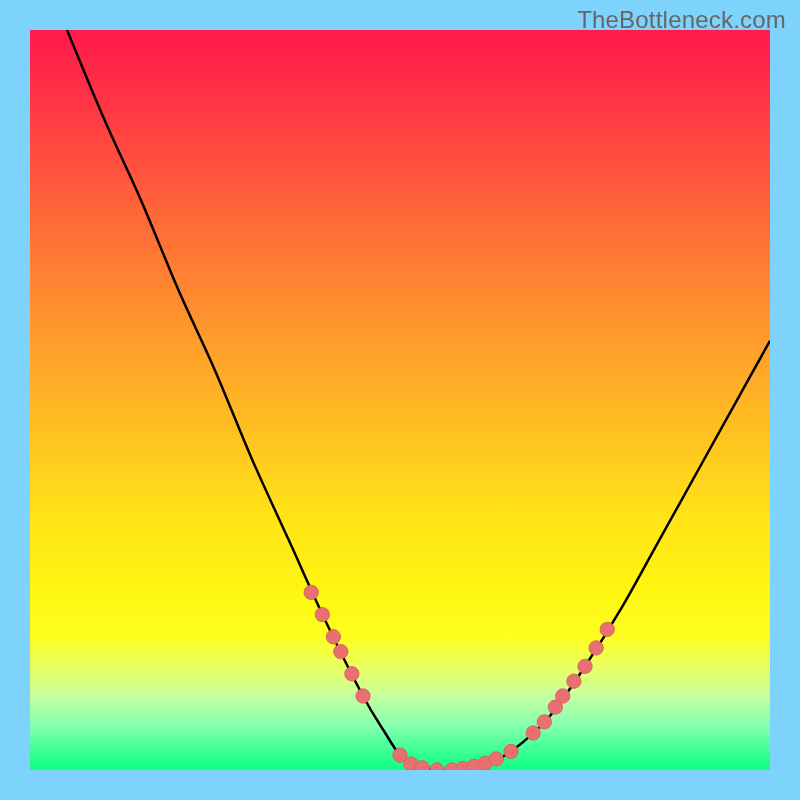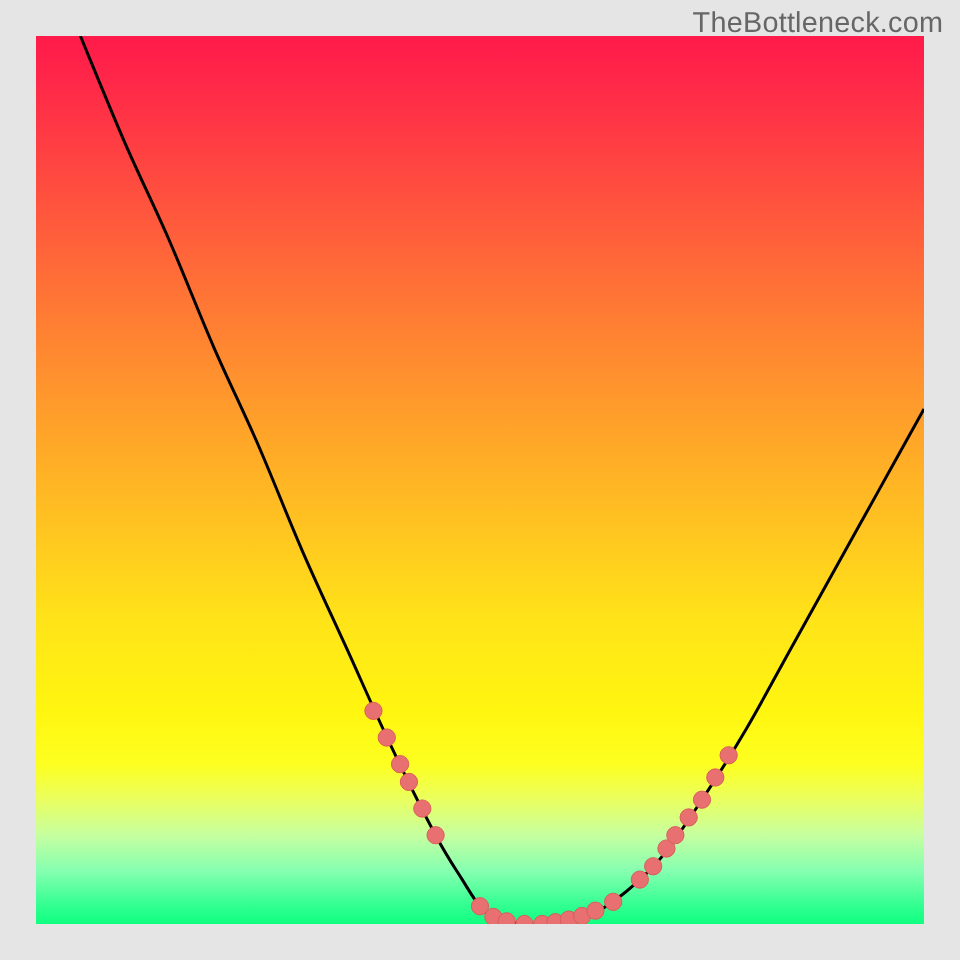--- a/index.html
+++ b/index.html
@@ -10,21 +10,21 @@
     background: #000;
     overflow: hidden;
     font-family: Arial, Helvetica, sans-serif;
   }
   .frame {
     position: absolute;
     left: 0;
     top: 0;
     width: 800px;
     height: 800px;
-    background: #e5e5e5;
+    background: #7dd3fc;
   }
   .plot {
     position: absolute;
     left: 30px;
     top: 30px;
     width: 740px;
     height: 740px;
     background: linear-gradient(to bottom,
       #ff1a4a 0%,
       #ff2a48 6%,

